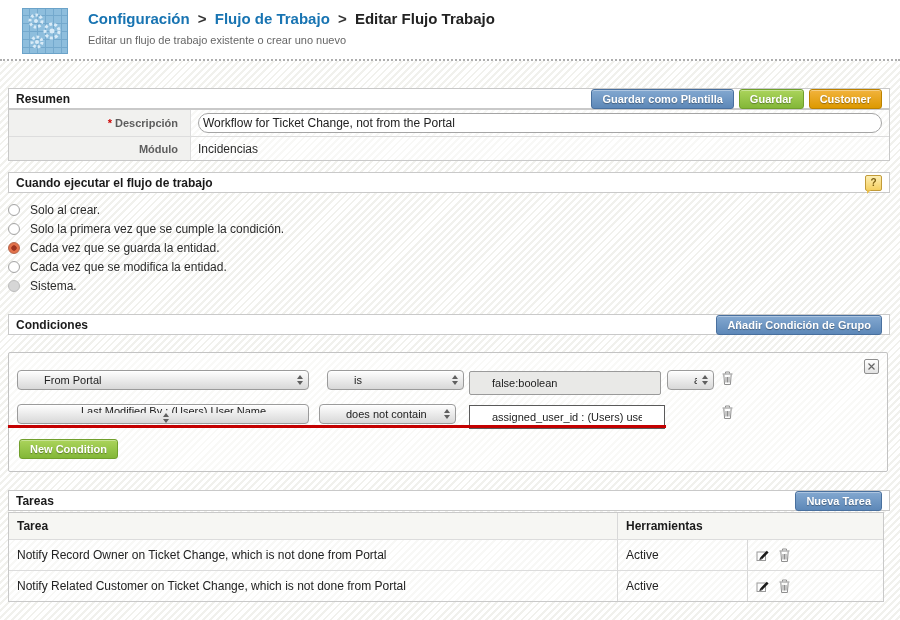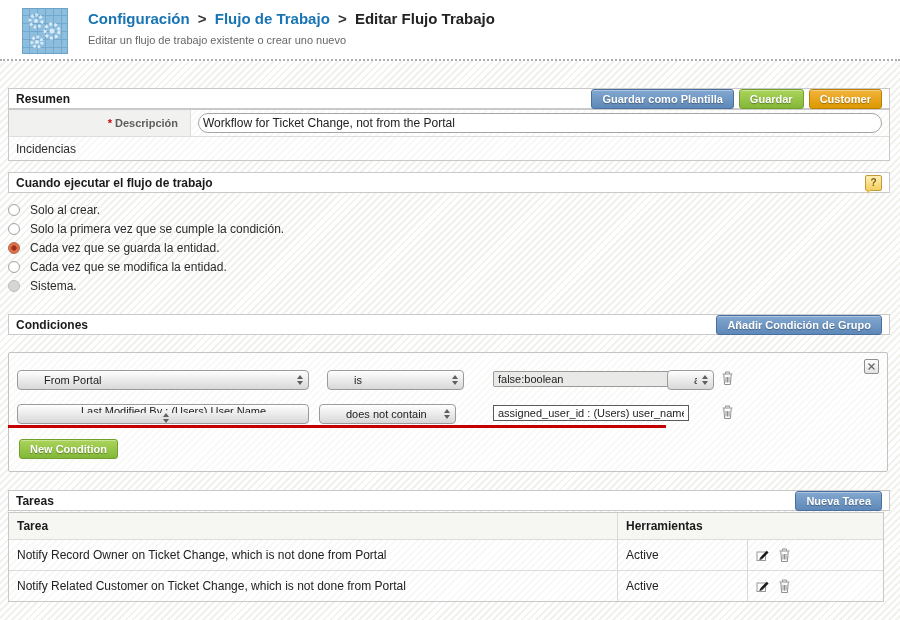--- a/index.html
+++ b/index.html
@@ -67,22 +67,22 @@
   .condbox{position:absolute;left:8px;top:291px;width:880px;height:120px;box-sizing:border-box;
            border:1px solid #c3c3c3;border-radius:2px;background:rgba(255,255,255,.55);}
   .sel{position:absolute;display:flex;align-items:center;height:20px;box-sizing:border-box;
        border:1px solid #9b9b9b;border-radius:4px;background:linear-gradient(#fefefe,#d8d8d8);
        padding:0 5px 0 6px;font-size:11px;color:#222;box-shadow:inset 0 1px 0 #fff;}
   .sel .lbl{flex:1;white-space:nowrap;overflow:hidden;padding-left:20px;}
   .stepper{display:flex;flex-direction:column;align-items:center;margin-left:5px;}
   .tri{width:0;height:0;border-left:3px solid transparent;border-right:3px solid transparent;}
   .tri.up{border-bottom:4px solid #5f5f5f;margin-bottom:2px;}
   .tri.down{border-top:4px solid #5f5f5f;}
-  .inp{position:absolute;box-sizing:border-box;height:16px;font-size:11px;padding:0 4px;
-       font-family:inherit;color:#222;margin-left:24px;}
+  .inp{position:absolute;box-sizing:border-box;height:24px;font-size:11px;padding:0 22px;
+       font-family:inherit;color:#222;}
   .inp.gray{background:#e9e9e7;border:1px solid #9a9a9a;border-radius:2px;}
   .inp.white{background:#fff;border:1px solid #5a5a5a;}
   .iconbtn{position:absolute;cursor:default;line-height:0;}
   .redline{position:absolute;left:8px;top:364px;width:658px;height:3px;background:#c40000;z-index:5;}
   .newcond{position:absolute;left:10px;top:86px;margin-left:0;}
 
   
   .ttable{position:absolute;left:8px;top:451px;width:876px;box-sizing:border-box;
           border:1px solid #c9c9c9;background:rgba(255,255,255,.5);}
   .trow{display:flex;}
@@ -140,20 +140,23 @@
       <div class="frow r1">
         <div class="flabel">
           <span class="req">*</span>
           <span>Descripción</span>
         </div>
         <div class="fvalue">
           <input class="desc-input" type="text" value="Workflow for Ticket Change, not from the Portal" style="">
         </div>
       </div>
       <div class="frow r2">
+        <div class="flabel">
+          <span>Módulo</span>
+        </div>
         <div class="fvalue">Incidencias</div>
       </div>
     </div>
 
     <div class="bar" style="top:111px;">
       <span class="title">Cuando ejecutar el flujo de trabajo</span>
       <span class="spacer"></span>
       <span class="help">?</span>
     </div>
     <div class="radios">

